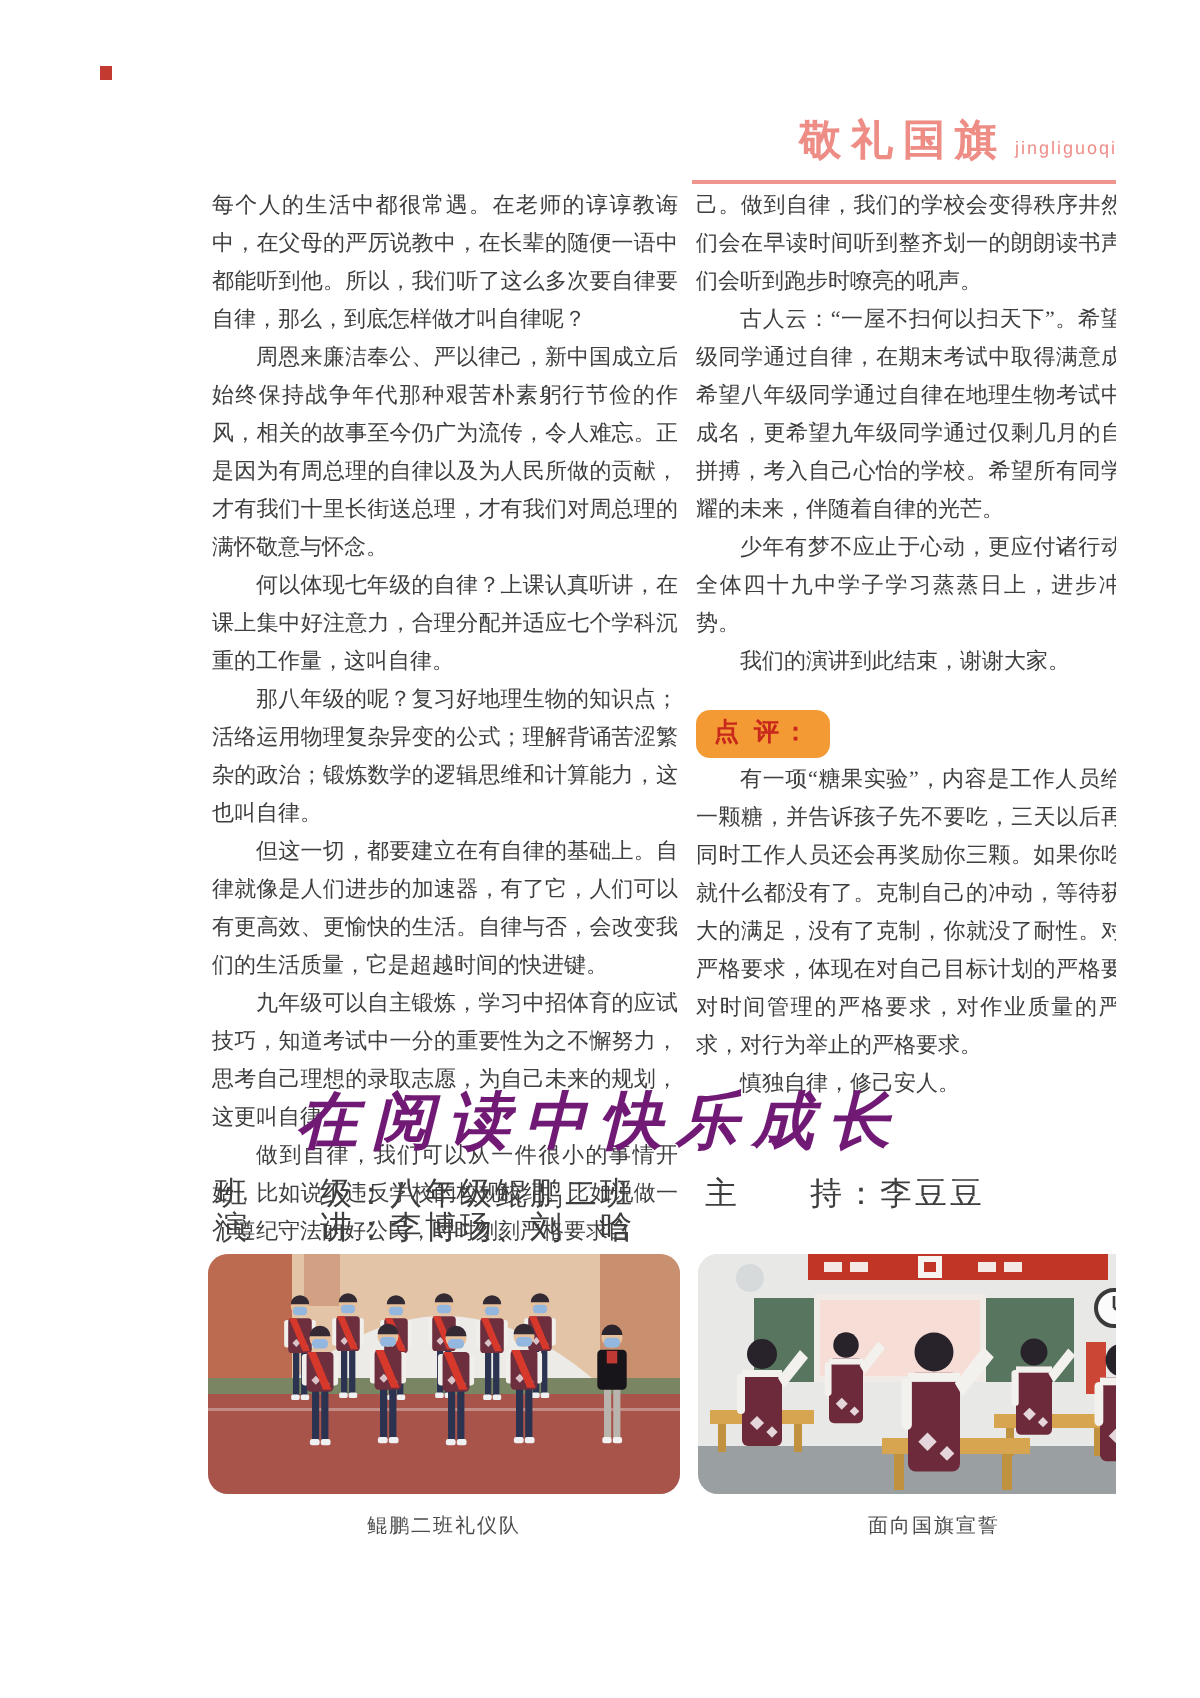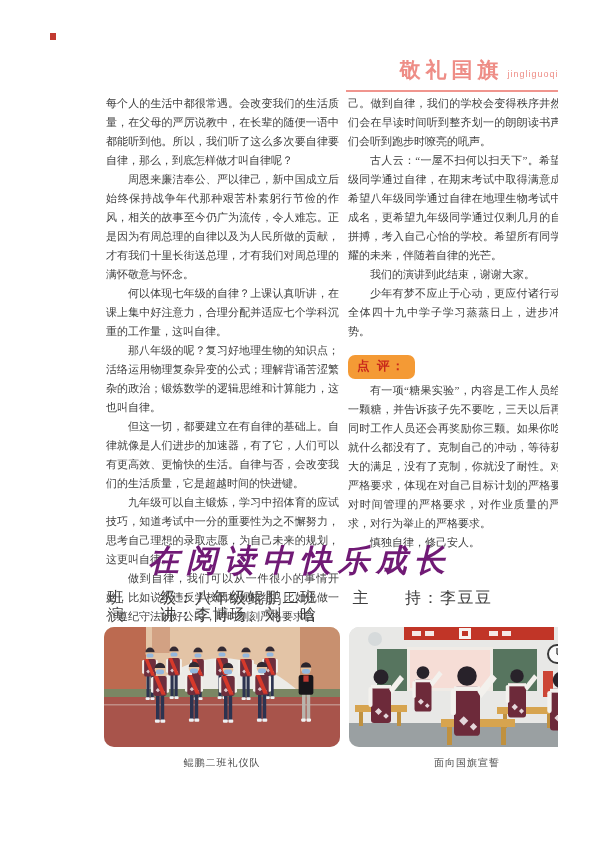--- a/index.html
+++ b/index.html
@@ -69,34 +69,34 @@
     <span class="header-title">敬礼国旗</span><span class="header-sub">jingliguoqi</span>
     <span class="pinwheel">
       <span class="pw1"></span>
         <span class="pw2"></span>
         <span class="pw3"></span>
         <span class="pw4"></span>
     </span>
   </div>
 
   <div class="col col-left">
-    <p class="cont">每个人的生活中都很常遇。会改变我们的生活质量，在父母的严厉说教中，在长辈的随便一语中都能听到他。所以，我们听了这么多次要自律要自律，那么，到底怎样做才叫自律呢？</p>
+    <p class="cont">每个人的生活中都很常遇。在老师的谆谆教诲中，在父母的严厉说教中，在长辈的随便一语中都能听到他。所以，我们听了这么多次要自律要自律，那么，到底怎样做才叫自律呢？</p>
     <p>周恩来廉洁奉公、严以律己，新中国成立后始终保持战争年代那种艰苦朴素躬行节俭的作风，相关的故事至今仍广为流传，令人难忘。正是因为有周总理的自律以及为人民所做的贡献，才有我们十里长街送总理，才有我们对周总理的满怀敬意与怀念。</p>
     <p>何以体现七年级的自律？上课认真听讲，在课上集中好注意力，合理分配并适应七个学科沉重的工作量，这叫自律。</p>
     <p>那八年级的呢？复习好地理生物的知识点；活络运用物理复杂异变的公式；理解背诵苦涩繁杂的政治；锻炼数学的逻辑思维和计算能力，这也叫自律。</p>
     <p>但这一切，都要建立在有自律的基础上。自律就像是人们进步的加速器，有了它，人们可以有更高效、更愉快的生活。自律与否，会改变我们的生活质量，它是超越时间的快进键。</p>
     <p>九年级可以自主锻炼，学习中招体育的应试技巧，知道考试中一分的重要性为之不懈努力，思考自己理想的录取志愿，为自己未来的规划，这更叫自律。</p>
     <p>做到自律，我们可以从一件很小的事情开始，比如说不违反学校的校规校纪。比如说做一个遵纪守法的好公民，时时刻刻严格要求自</p>
   </div>
 
   <div class="col col-right">
     <p class="cont">己。做到自律，我们的学校会变得秩序井然，我们会在早读时间听到整齐划一的朗朗读书声，我们会听到跑步时嘹亮的吼声。</p>
     <p>古人云：“一屋不扫何以扫天下”。希望七年级同学通过自律，在期末考试中取得满意成绩，希望八年级同学通过自律在地理生物考试中一战成名，更希望九年级同学通过仅剩几月的自律和拼搏，考入自己心怡的学校。希望所有同学有闪耀的未来，伴随着自律的光芒。</p>
+    <p>少年有梦不应止于心动，更应付诸行动。愿全体四十九中学子学习蒸蒸日上，进步冲天之势。</p>
     <p>我们的演讲到此结束，谢谢大家。</p>
-    <p>少年有梦不应止于心动，更应付诸行动。愿全体四十九中学子学习蒸蒸日上，进步冲天之势。</p>
     <div>
       <span class="badge">点 评：</span>
     </div>
     <p class="comment-text">有一项“糖果实验”，内容是工作人员给孩子一颗糖，并告诉孩子先不要吃，三天以后再吃，同时工作人员还会再奖励你三颗。如果你吃了，就什么都没有了。克制自己的冲动，等待获取更大的满足，没有了克制，你就没了耐性。对自己严格要求，体现在对自己目标计划的严格要求，对时间管理的严格要求，对作业质量的严格要求，对行为举止的严格要求。</p>
     <p class="motto-text">慎独自律，修己安人。</p>
   </div>
 
   <h1 class="reading-title">在阅读中快乐成长</h1>
 
   <div class="info">

